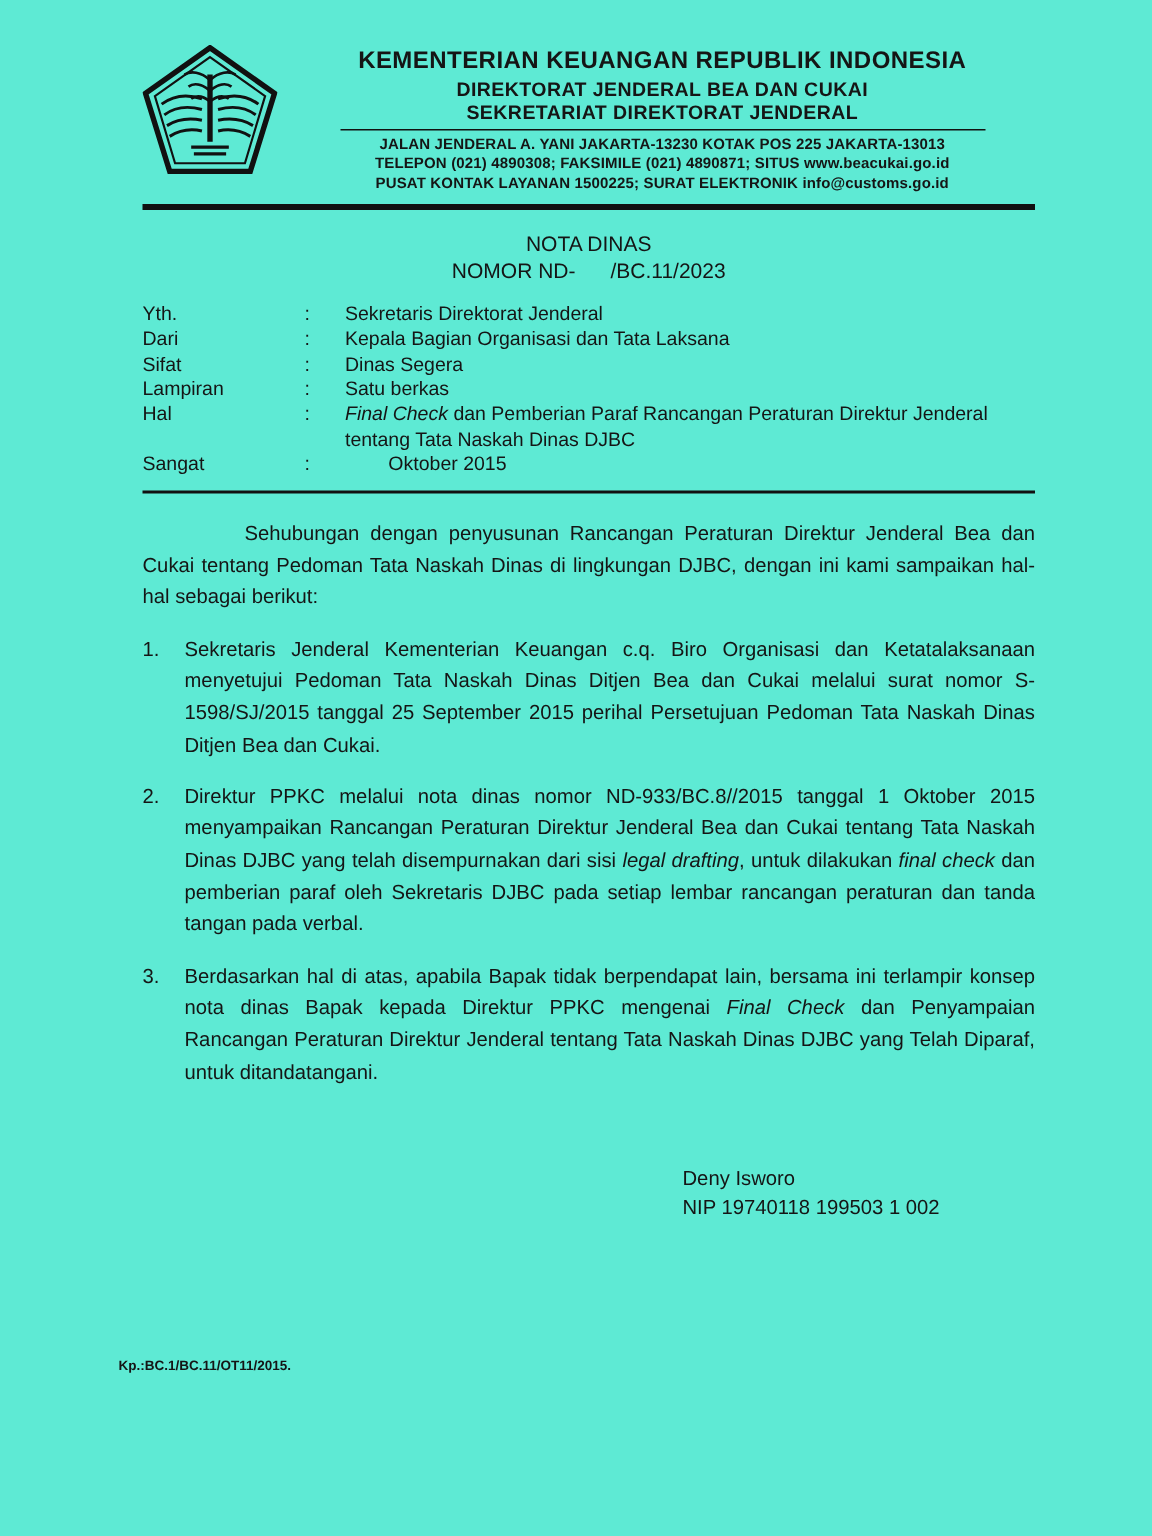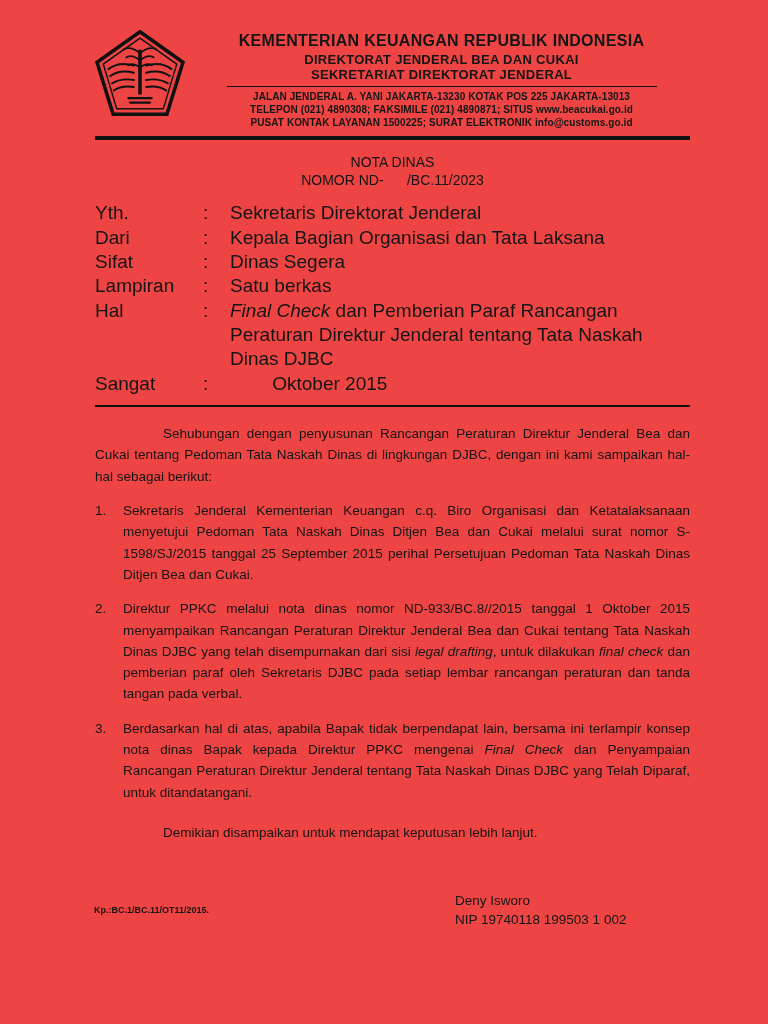--- a/index.html
+++ b/index.html
@@ -6,21 +6,21 @@
   html, body { background: #ffffff; }
   body {
     font-family: "Liberation Sans", sans-serif;
     color: #151515;
   }
   .page {
     position: relative;
     width: 768px;
     height: 1024px;
     margin: 0 auto;
-    background: #ef4444;
+    background: #5eead4;
     padding: 28px 78px 0 95px;
     overflow: hidden;
   }
 
   
   .letterhead { display: flex; align-items: flex-start; }
   .logo { width: 92px; height: 88px; flex: 0 0 auto; margin-top: 2px; }
   .logo svg { display: block; }
   .head-text { flex: 1; text-align: center; padding-left: 6px; padding-top: 4px; }
   .ministry { font-size: 16px; font-weight: bold; letter-spacing: 0.3px; }
@@ -29,21 +29,21 @@
   .address-sep { height: 1px; background: #111; width: 430px; margin: 4px auto 3px; }
   .address { font-size: 10px; font-weight: bold; line-height: 1.3; letter-spacing: 0.1px; }
 
   .thick-rule { height: 4px; background: #111; margin-top: 7px; }
 
   
   .doc-title { text-align: center; margin-top: 13px; font-size: 14px; line-height: 1.3; }
   .doc-number { white-space: pre-wrap; }
 
   
-  .fields { margin-top: 12px; font-size: 19px; line-height: 1.28; }
+  .fields { margin-top: 12px; font-size: 13px; line-height: 1.28; }
   .field-row { display: flex; }
   .field-label { width: 108px; flex: 0 0 auto; }
   .field-colon { width: 27px; flex: 0 0 auto; }
   .field-value { flex: 1; white-space: pre-wrap; }
 
   .thin-rule { height: 2px; background: #111; margin-top: 9px; }
 
   
   .opening {
     margin-top: 16px;
@@ -57,21 +57,21 @@
   .list-num { width: 28px; flex: 0 0 auto; font-size: 13.5px; line-height: 1.58; }
   .list-text { flex: 1; text-align: justify; font-size: 13.5px; line-height: 1.58; }
   .closing { margin-top: 22px; padding-left: 68px; font-size: 13.5px; }
 
   
   .signature { margin-top: 52px; margin-left: 360px; font-size: 13.5px; line-height: 1.4; }
 
   
   .footer-code {
     position: absolute;
-    left: 94px;
+    left: 79px;
     top: 905px;
     font-size: 9px;
     font-weight: bold;
   }
   i { font-style: italic; }
 </style>
 </head>
 <body>
 
 <div class="page">
@@ -157,21 +157,20 @@
     <div class="list-item">
       <div class="list-num">2.</div>
       <div class="list-text"><span>Direktur PPKC melalui nota dinas nomor ND-933/BC.8//2015 tanggal 1 Oktober 2015 menyampaikan Rancangan Peraturan Direktur Jenderal Bea dan Cukai tentang Tata Naskah Dinas DJBC yang telah disempurnakan dari sisi </span><i>legal drafting</i><span>, untuk dilakukan </span><i>final check</i><span> dan pemberian paraf oleh Sekretaris DJBC pada setiap lembar rancangan peraturan dan tanda tangan pada verbal.</span></div>
     </div>
     <div class="list-item">
       <div class="list-num">3.</div>
       <div class="list-text"><span>Berdasarkan hal di atas, apabila Bapak tidak berpendapat lain, bersama ini terlampir konsep nota dinas Bapak kepada Direktur PPKC mengenai </span><i>Final Check</i><span> dan Penyampaian Rancangan Peraturan Direktur Jenderal tentang Tata Naskah Dinas DJBC yang Telah Diparaf, untuk ditandatangani.</span></div>
     </div>
   </div>
 
-  <p class="closing">Demikian disampaikan untuk mendapat keputusan lebih lanjut.</p>
 
   <div class="signature">
     <div>Deny Isworo</div>
     <div>NIP 19740118 199503 1 002</div>
   </div>
 
   <div class="footer-code">Kp.:BC.1/BC.11/OT11/2015.</div>
 
 </div>
 

